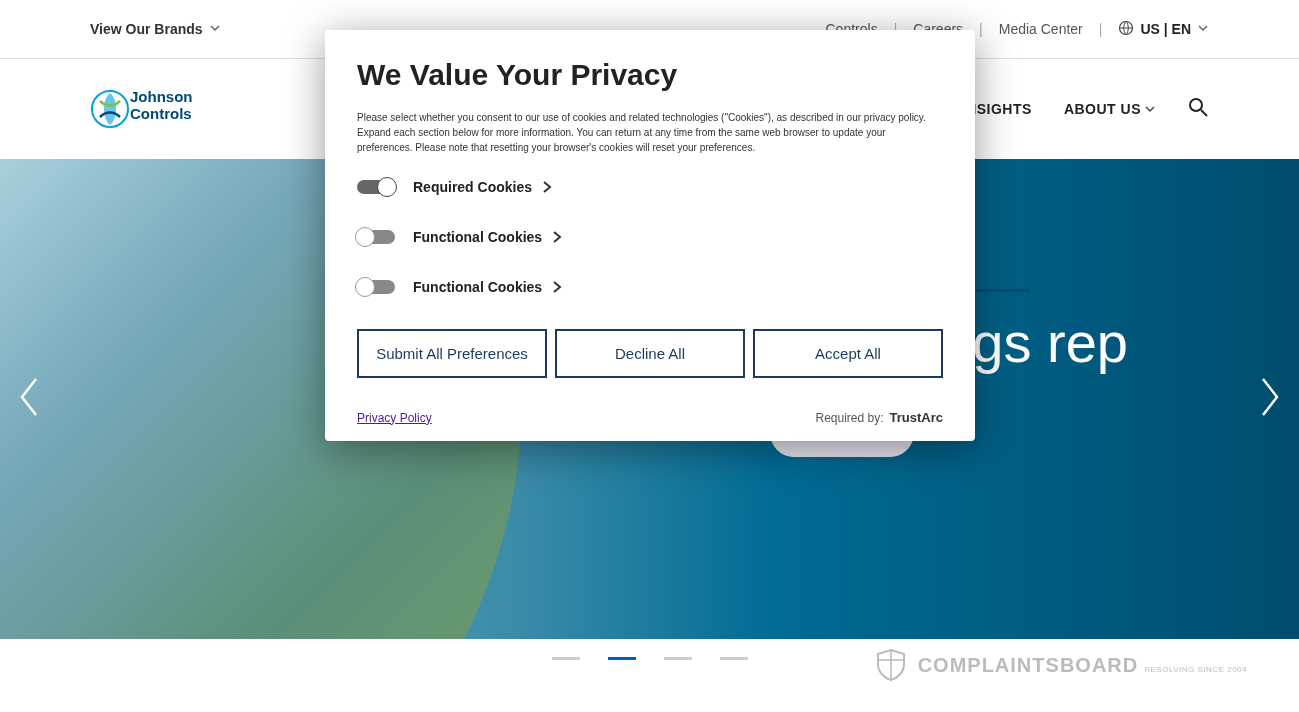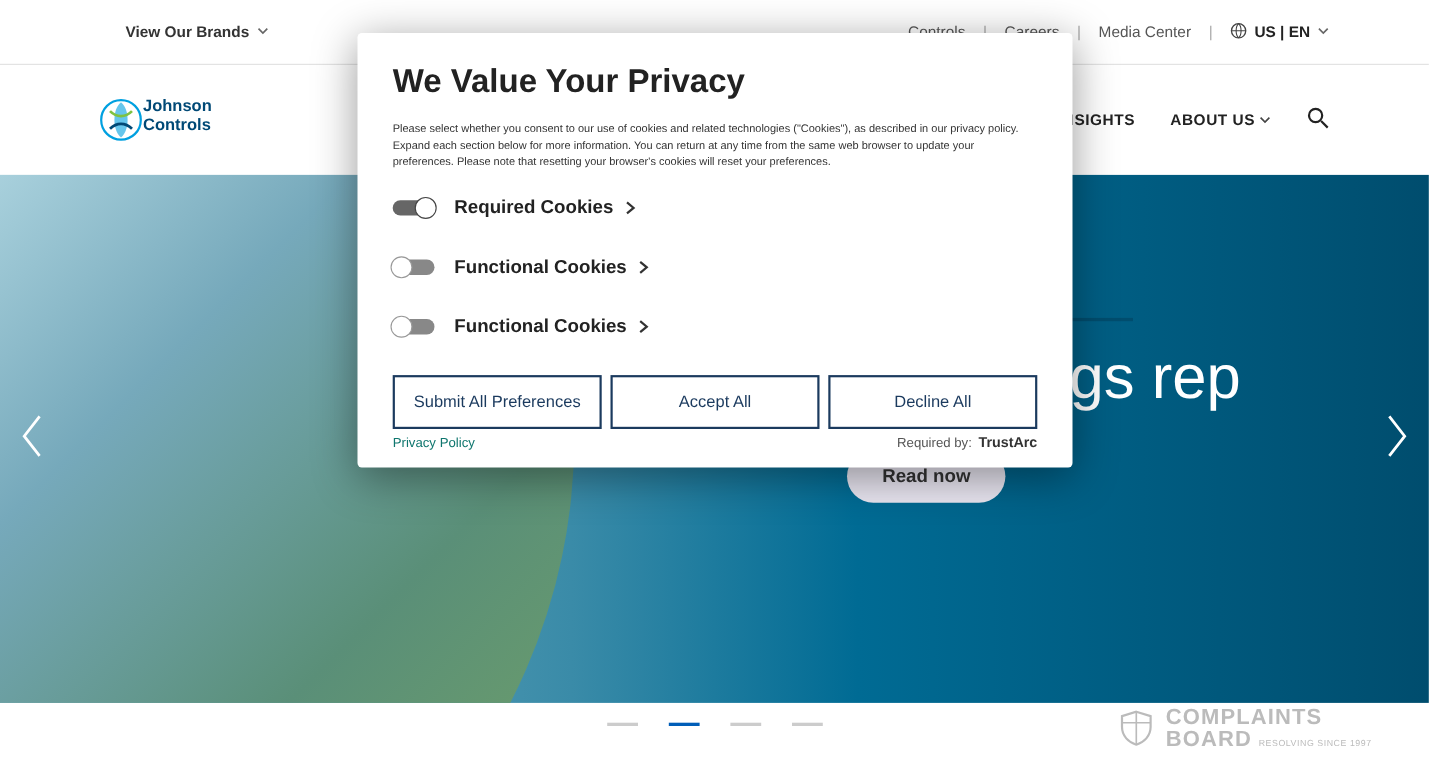--- a/index.html
+++ b/index.html
@@ -28,21 +28,20 @@
       font-size: 14px;
     }
 
     .brands-dropdown {
       display: flex;
       align-items: center;
       gap: 6px;
       color: #333;
       font-weight: 600;
       cursor: pointer;
-      margin-left: 24px;
     }
 
     .top-right {
       display: flex;
       align-items: center;
       gap: 16px;
     }
 
     .top-link {
       color: #555;
@@ -198,21 +197,21 @@
       gap: 10px;
     }
 
     .complaints-shield {
       width: 34px;
       height: 34px;
     }
 
     .complaints-text {
       display: flex;
-      flex-direction: column;
+      flex-direction: row;
       line-height: 1;
     }
 
     .complaints-main {
       font-size: 20px;
       font-weight: 700;
       letter-spacing: 1px;
     }
 
     .complaints-tag {
@@ -287,33 +286,33 @@
       right: -2px;
       background: #fff;
       border: 1px solid #444;
     }
 
     .toggle:not(.on) .toggle-knob {
       left: -2px;
     }
 
     .cookie-label {
-      font-size: 17px;
+      font-size: 14px;
       font-weight: 700;
       color: #222;
       display: flex;
       align-items: center;
       gap: 10px;
       cursor: pointer;
     }
 
     .modal-buttons {
       display: flex;
       gap: 8px;
-      margin-bottom: 4px;
+      margin-bottom: 32px;
     }
 
     .modal-btn {
       flex: 1;
       padding: 14px 8px;
       background: transparent;
       border: 2px solid #1b3a5e;
       color: #1b3a5e;
       font-size: 15px;
       font-weight: 400;
@@ -321,21 +320,22 @@
     }
 
     .modal-footer {
       display: flex;
       justify-content: space-between;
       align-items: center;
       font-size: 12px;
     }
 
     .privacy-link {
-      color: #0f766e;
+      text-decoration: underline;
+      color: #4c1d95;
       cursor: pointer;
     }
 
     .powered-by {
       display: flex;
       align-items: center;
       gap: 6px;
       color: #555;
     }
 
@@ -467,21 +467,21 @@
   <svg class="complaints-shield" viewBox="0 0 34 34">
     <path d="M17 2 L30 6 L30 16 C30 24 24 30 17 32 C10 30 4 24 4 16 L4 6 Z" stroke="#bbb" stroke-width="2" fill="none"></path>
     <path d="M17 2 L17 32 M4 12 L30 12" stroke="#bbb" stroke-width="1.5"></path>
   </svg>
   <div class="complaints-text">
     <div style="display:flex;gap:6px;align-items:baseline">
       <span class="complaints-main">COMPLAINTS</span>
     </div>
     <div style="display:flex;gap:6px;align-items:baseline">
       <span class="complaints-main">BOARD</span>
-      <span class="complaints-tag">RESOLVING SINCE 1997</span>
+      <span class="complaints-tag">RESOLVING SINCE 2004</span>
     </div>
   </div>
 </div>
 
 <div class="modal-overlay">
   <div class="modal">
     <h2 class="modal-title">We Value Your Privacy</h2>
     <p class="modal-desc">Please select whether you consent to our use of cookies and related technologies ("Cookies"), as described in our privacy policy. Expand each section below for more information. You can return at any time from the same web browser to update your preferences. Please note that resetting your browser's cookies will reset your preferences.</p>
 
     <div class="cookie-row">
@@ -515,22 +515,22 @@
       <div class="cookie-label">
         <span>Functional Cookies</span>
         <svg width="10" height="14" viewBox="0 0 10 14">
             <path d="M2 2 L8 7 L2 12" stroke="#333" stroke-width="2" fill="none"></path>
           </svg>
       </div>
     </div>
 
     <div class="modal-buttons">
       <button class="modal-btn">Submit All Preferences</button>
+      <button class="modal-btn">Decline All</button>
       <button class="modal-btn">Accept All</button>
-      <button class="modal-btn">Decline All</button>
     </div>
 
     <div class="modal-footer">
       <span class="privacy-link">Privacy Policy</span>
       <div class="powered-by">
         <span>Required by:</span>
         <span class="trustarc-logo">TrustArc</span>
       </div>
     </div>
   </div>

